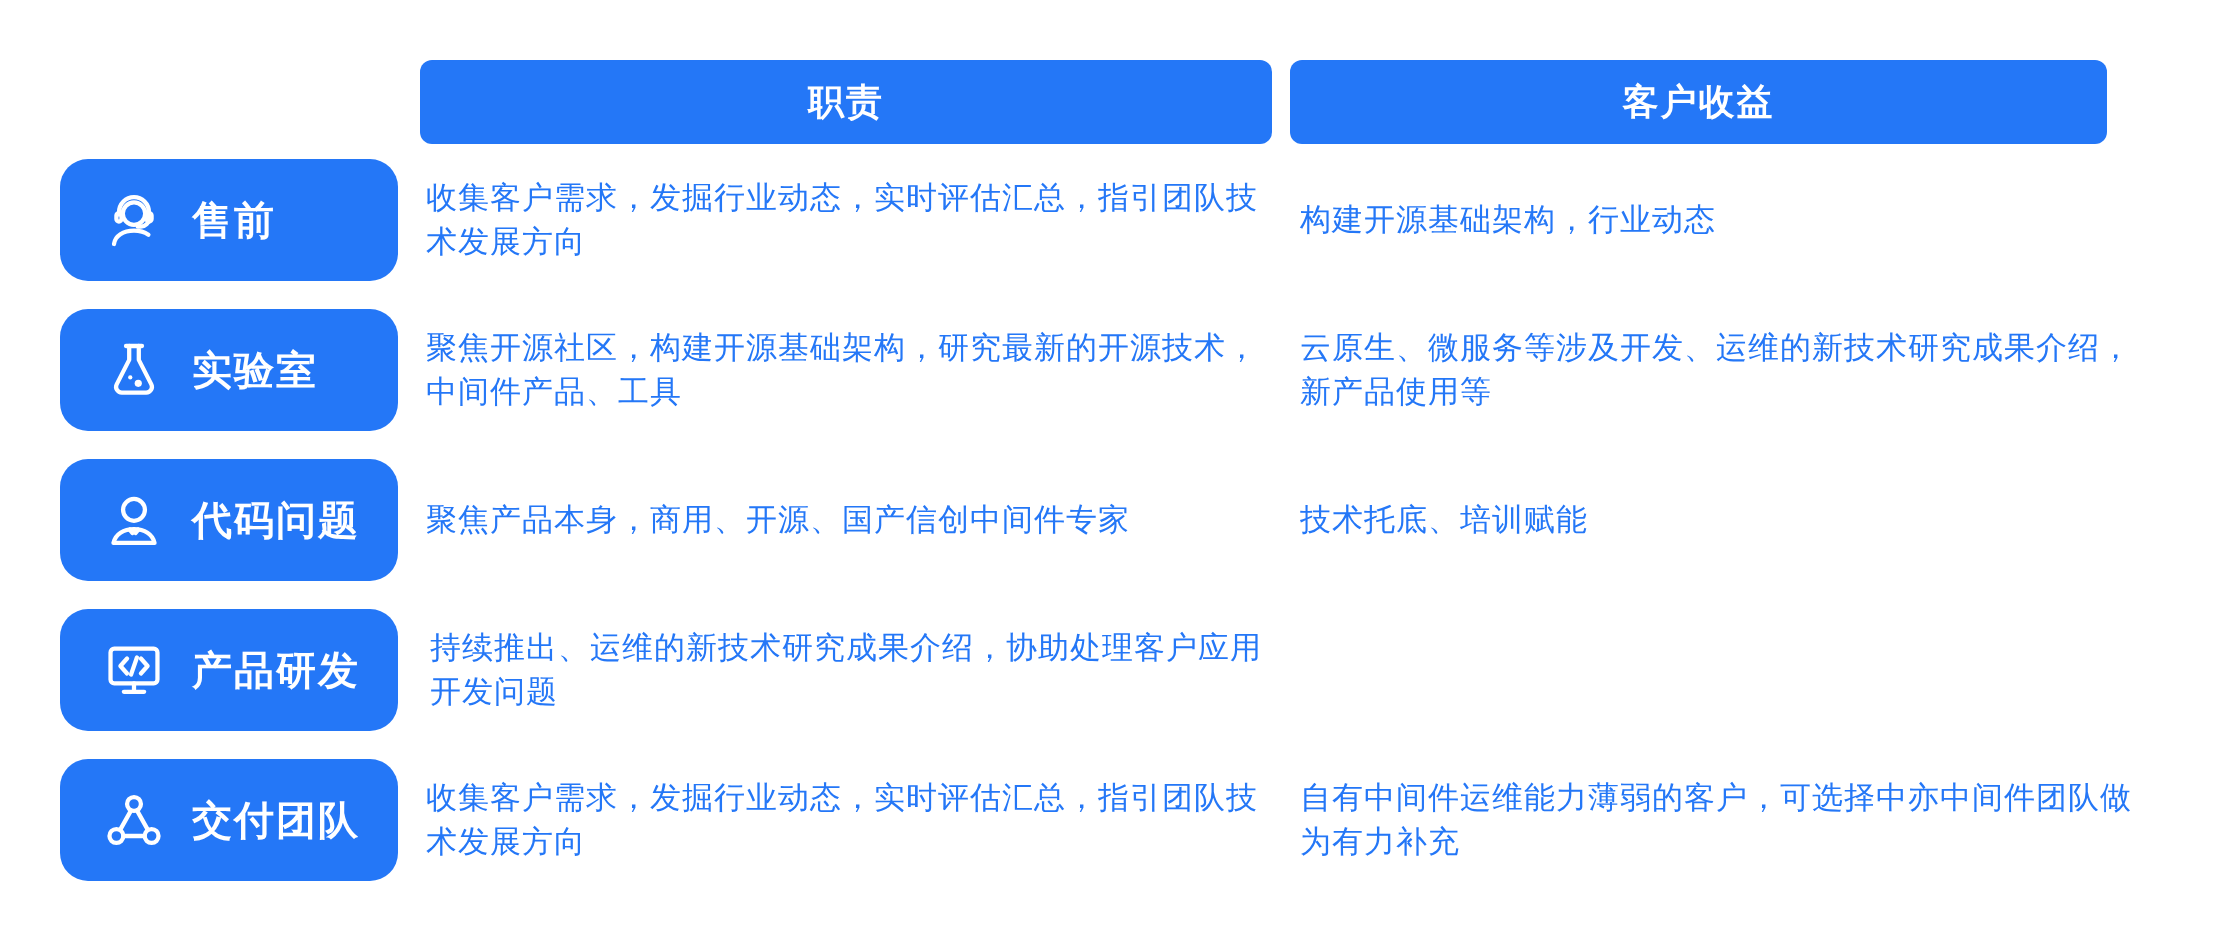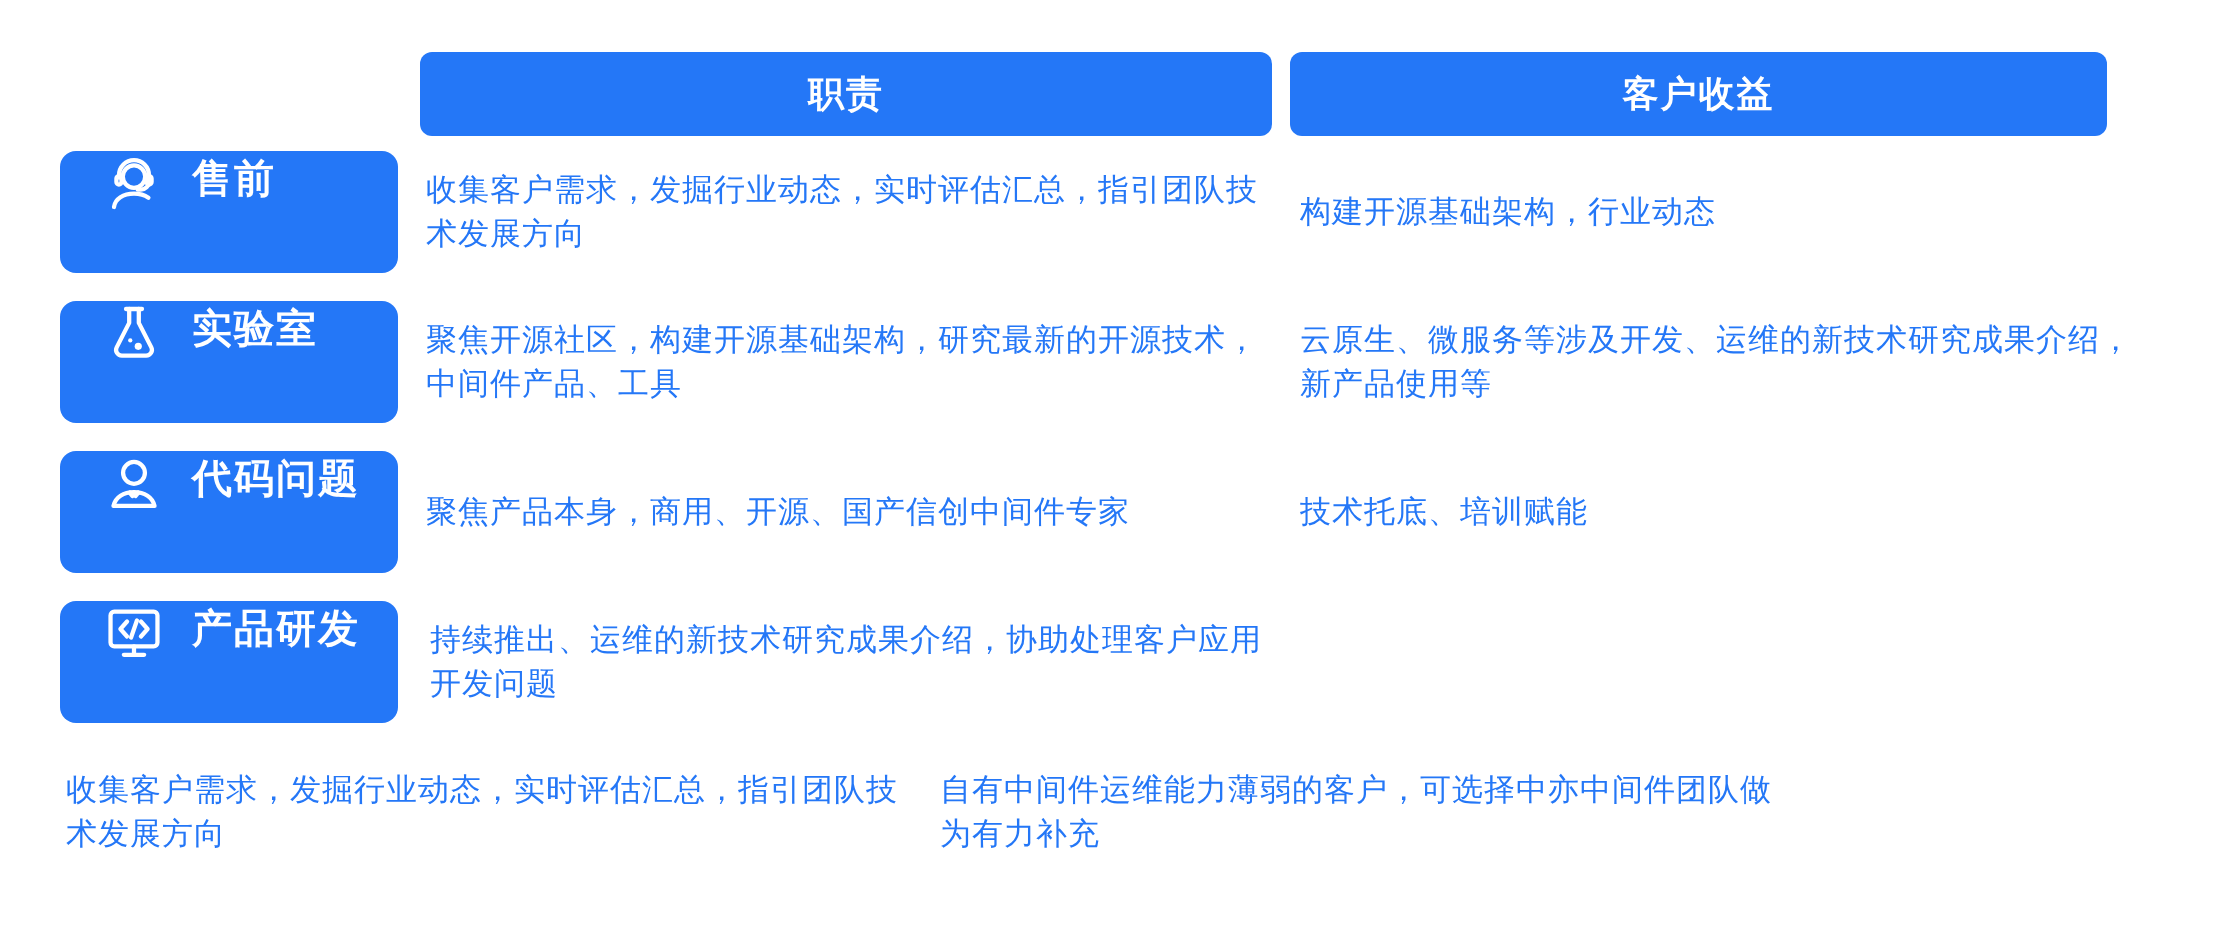--- a/index.html
+++ b/index.html
@@ -17,20 +17,21 @@
     padding: 52px 0 0 60px;
     box-sizing: border-box;
   }
 
   
   .header-row {
     display: flex;
     align-items: stretch;
     height: 84px;
     margin-bottom: 15px;
+    margin-top: 8px;
   }
   .header-spacer { width: 338px; margin-right: 22px; }
   .col-header {
     background: var(--accent);
     border-radius: 12px;
     color: #ffffff;
     font-size: 36px;
     font-weight: bold;
     letter-spacing: 2px;
     display: flex;
@@ -44,23 +45,23 @@
   .row {
     display: flex;
     align-items: stretch;
     height: 122px;
     margin-bottom: 28px;
   }
   .role-pill {
     width: 338px;
     margin-right: 22px;
     background: var(--accent);
-    border-radius: 16px;
+    border-radius: 28px;
     display: flex;
-    align-items: flex-start;
+    align-items: center;
     padding-left: 42px;
     box-sizing: border-box;
   }
   .role-pill .icon {
     width: 64px;
     height: 64px;
     flex: 0 0 64px;
     margin-right: 26px;
     display: flex;
     align-items: center;
@@ -157,17 +158,30 @@
           <path d="M14.6 7.7l2.5 2.8-2.5 2.8"></path>
           <path d="M13.1 7.3l-2.2 6.4"></path>
         </svg>
       </span>
       <span class="role-label">产品研发</span>
     </div>
     <div class="cell benefit">持续推出、运维的新技术研究成果介绍，协助处理客户应用开发问题</div>
   </div>
 
   <div class="row">
+    <div class="role-pill">
+      <span class="icon">
+        <svg viewBox="0 0 24 24" fill="none" stroke="#ffffff" stroke-width="1.6" stroke-linecap="round" stroke-linejoin="round">
+          <circle cx="12" cy="6" r="2.6"></circle>
+          <circle cx="5.4" cy="18" r="2.6"></circle>
+          <circle cx="18.6" cy="18" r="2.6"></circle>
+          <path d="M10.9 8.4l-4.1 7.3"></path>
+          <path d="M13.1 8.4l4.1 7.3"></path>
+          <path d="M8 18h8"></path>
+        </svg>
+      </span>
+      <span class="role-label">交付团队</span>
+    </div>
     <div class="cell resp">收集客户需求，发掘行业动态，实时评估汇总，指引团队技术发展方向</div>
     <div class="cell benefit">自有中间件运维能力薄弱的客户，可选择中亦中间件团队做为有力补充</div>
   </div>
 
 </div>
 
 </body></html>

